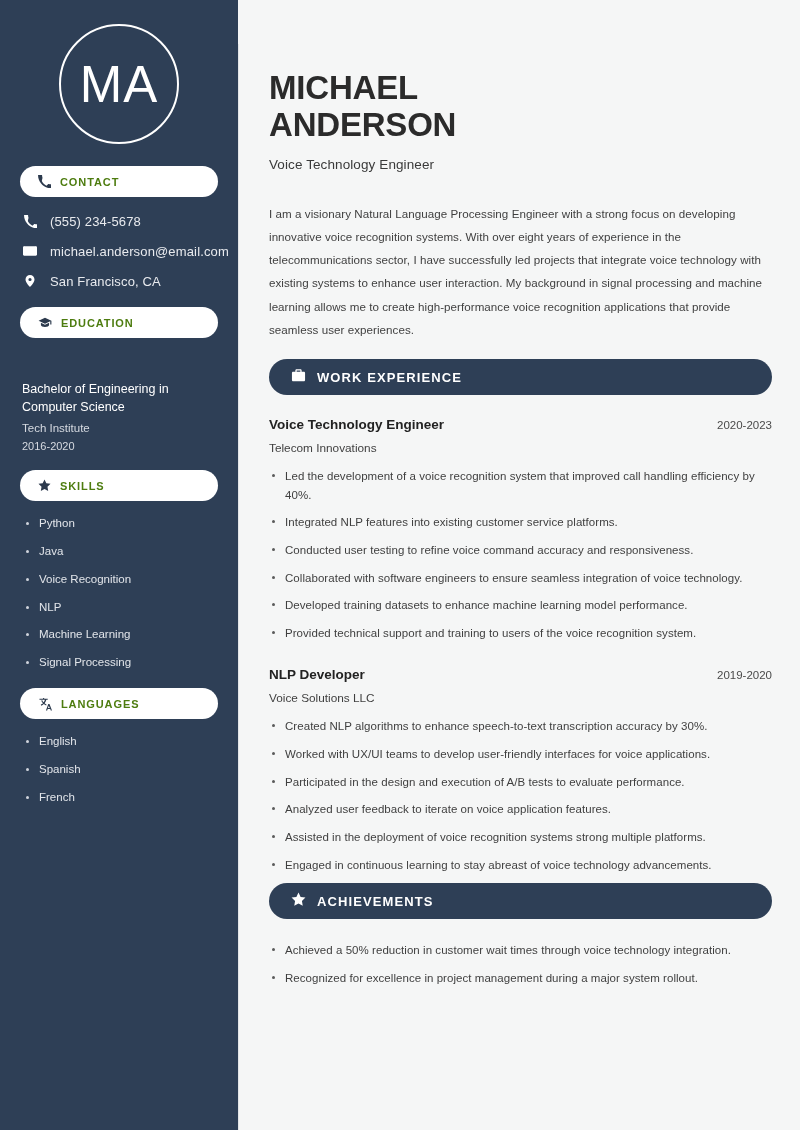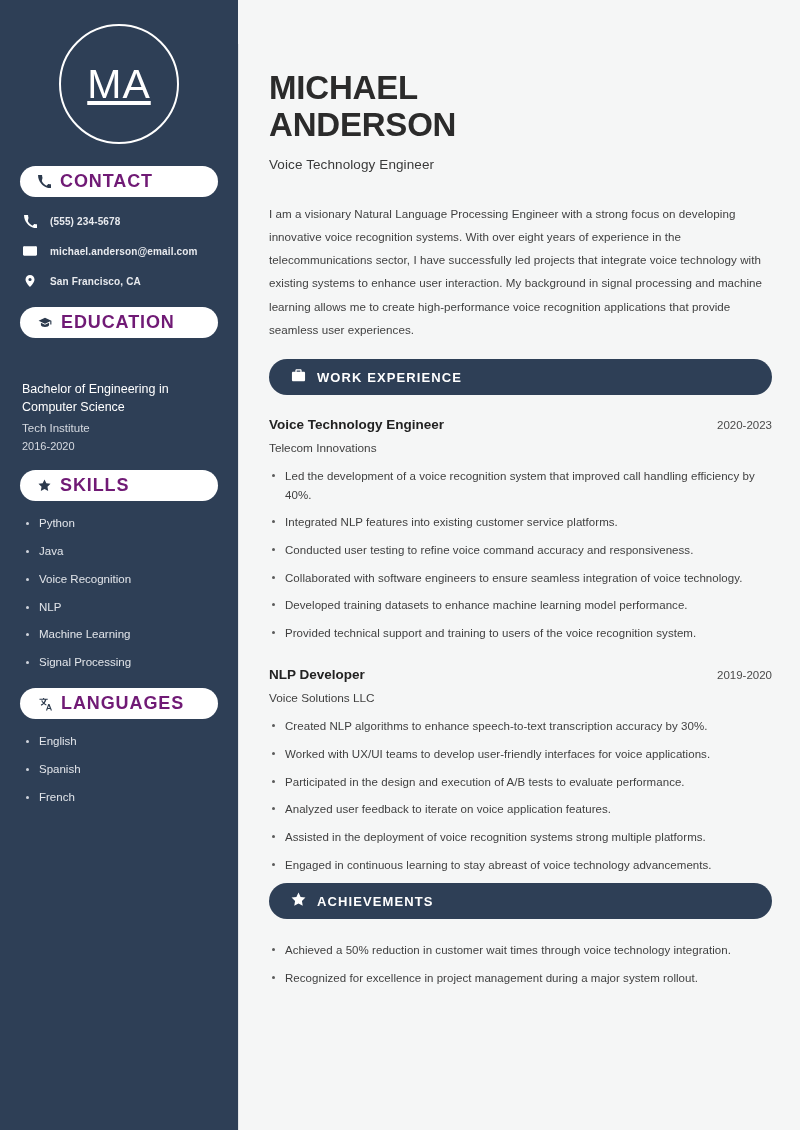--- a/index.html
+++ b/index.html
@@ -43,41 +43,40 @@
 
   .avatar {
     width: 120px;
     height: 120px;
     border-radius: 50%;
     border: 2px solid #ffffff;
     display: flex;
     align-items: center;
     justify-content: center;
     color: #ffffff;
-    font-size: 41px;
+    font-size: 51px;
     font-weight: 400;
     letter-spacing: 1px;
     line-height: 1;
-    text-decoration: underline;
   }
 
   .pill {
     background: #ffffff;
     border-radius: 999px;
     height: 31px;
     display: flex;
     align-items: center;
     gap: 9px;
     padding: 0 18px;
     margin: 0 4px 12px 4px;
   }
 
   .pill .pill-label {
-    color: #701a75;
-    font-size: 18px;
+    color: #4d7c0f;
+    font-size: 11px;
     font-weight: bold;
     letter-spacing: 0.9px;
   }
 
   .pill svg { display: block; }
 
   .side-section { margin-bottom: 18px; }
 
   .contact-list { padding: 4px 4px 0 6px; }
 
@@ -91,23 +90,22 @@
 
   .contact-row .ci {
     width: 16px;
     display: flex;
     justify-content: center;
     flex: 0 0 16px;
   }
 
   .contact-row .ctext {
     color: #e8eaee;
-    font-size: 10px;
+    font-size: 13px;
     letter-spacing: 0.15px;
-    font-weight: bold;
   }
 
   .edu-block { padding: 6px 4px 0 6px; }
 
   .edu-degree {
     color: #ffffff;
     font-size: 12.5px;
     font-weight: normal;
     line-height: 1.45;
     margin-bottom: 6px;

